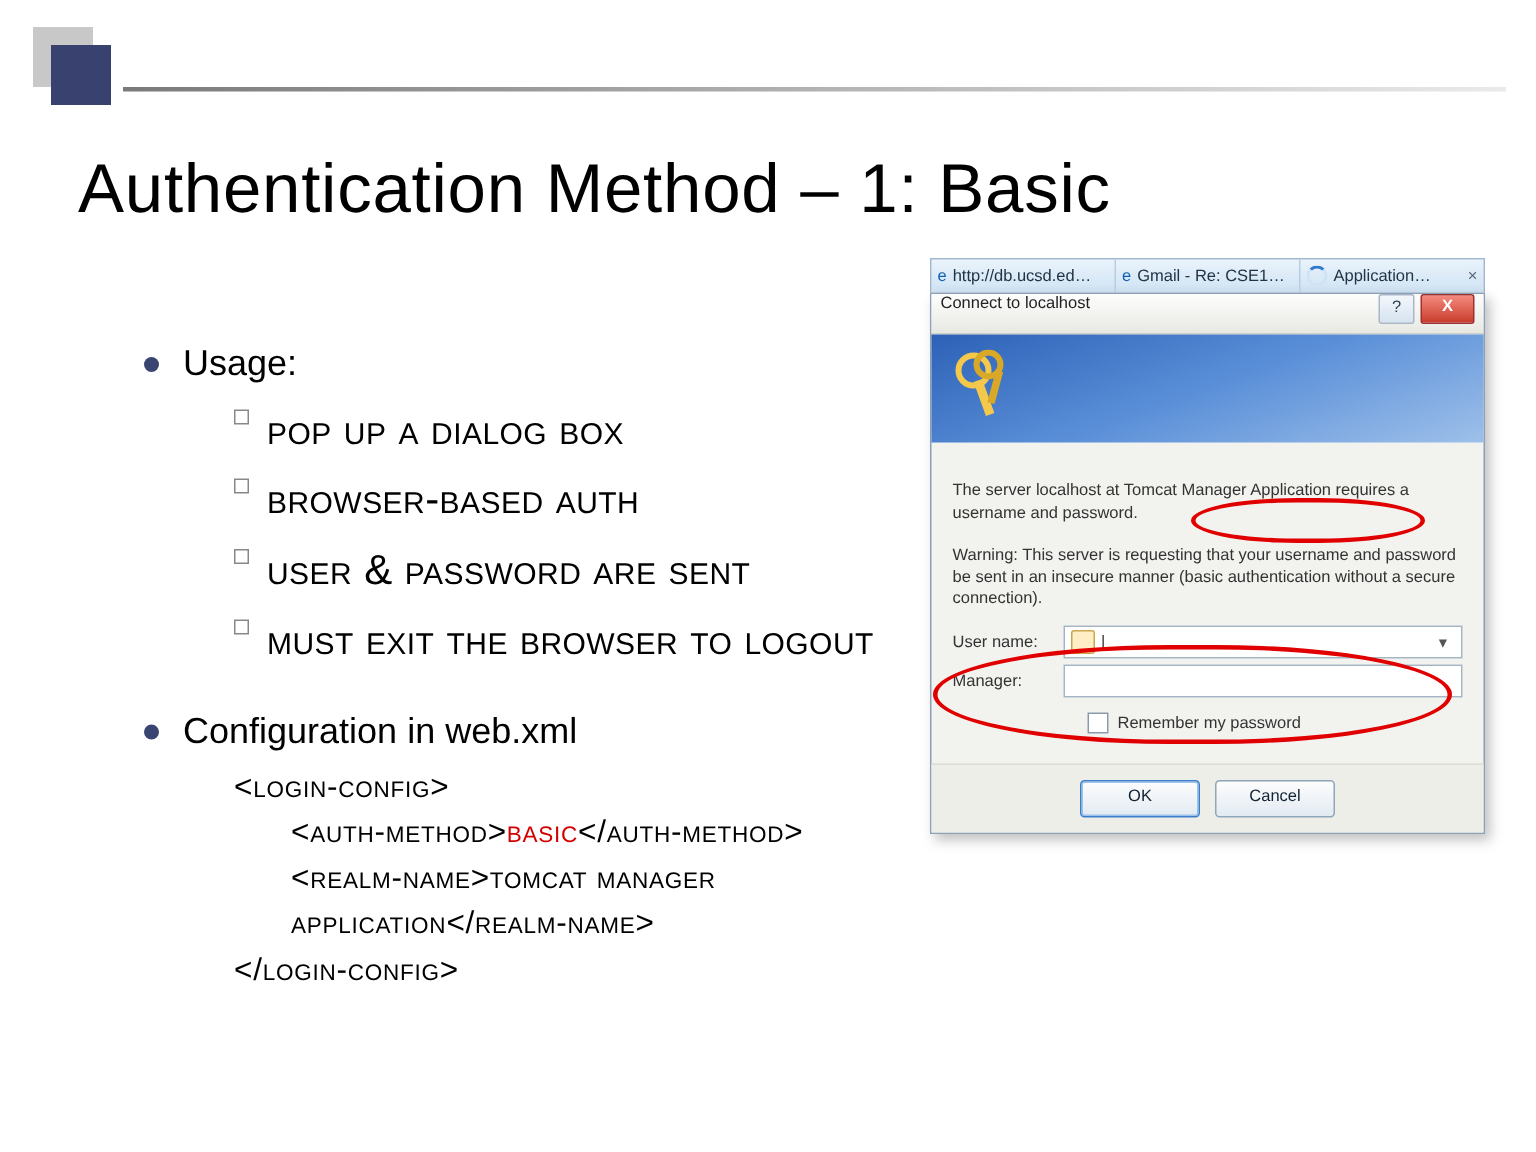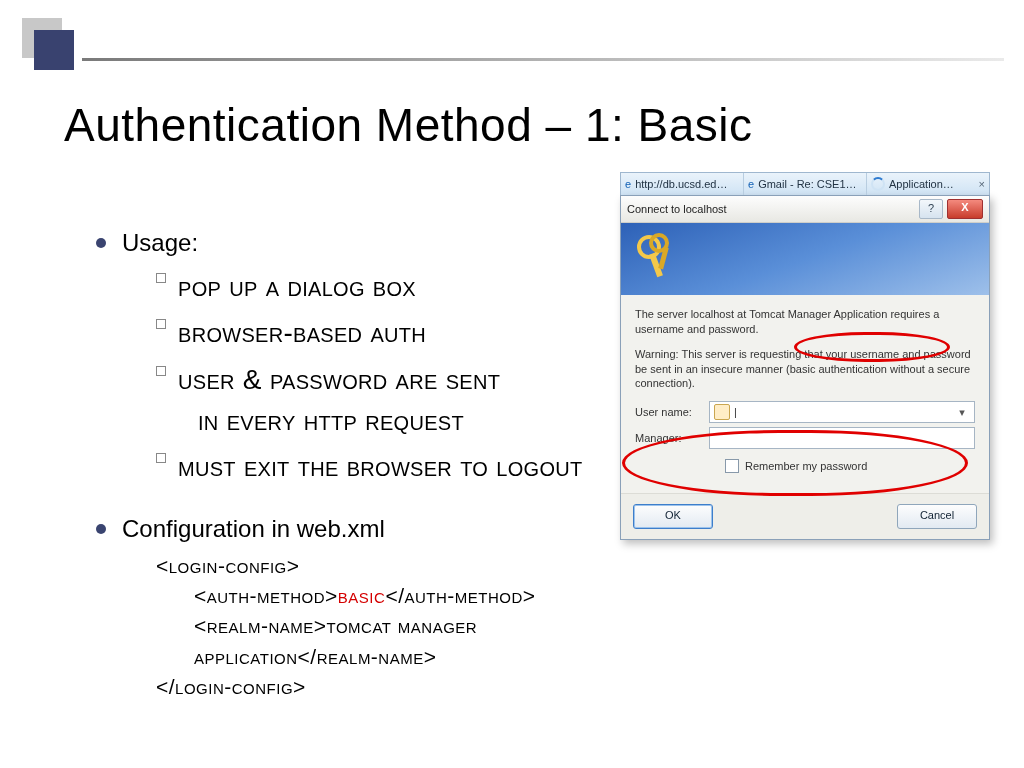--- a/index.html
+++ b/index.html
@@ -2,58 +2,58 @@
 <html><head>
 <meta charset="utf-8">
 <style>
   html,body{margin:0;padding:0;width:1024px;height:768px;font-family:Arial,Helvetica,sans-serif;background:#fff;color:#000;overflow:hidden}
   .slide{position:relative;width:1024px;height:768px;box-sizing:border-box}
   
   .corner{position:absolute;top:18px;left:22px}
   .corner .sq1{position:absolute;top:0;left:0;width:40px;height:40px;background:#c8c8c8}
   .corner .sq2{position:absolute;top:12px;left:12px;width:40px;height:40px;background:#39426f}
   .rule{position:absolute;top:58px;left:82px;right:20px;height:3px;background:linear-gradient(to right,#7a7a7a,#eaeaea)}
-  .title{position:absolute;top:98px;left:64px;font-size:46px;letter-spacing:.5px;color:#000}
+  .title{position:absolute;top:98px;left:52px;font-size:46px;letter-spacing:.5px;color:#000}
   .body{position:absolute;top:210px;left:76px;width:540px;font-size:24px;line-height:1.45}
   .body ul{list-style:none;margin:16px;padding:0}
   .body li.top{position:relative;padding-left:30px;margin-bottom:10px}
   .body li.top:before{content:"";position:absolute;left:4px;top:12px;width:10px;height:10px;border-radius:50%;background:#3a4470}
   .body ul.sub{margin:6px 0 24px 34px;font-size:28px}
   .body ul.sub li{position:relative;padding-left:22px;margin:6px 0;letter-spacing:.3px;font-variant:small-caps;text-transform:lowercase}
   .body ul.sub li:before{content:"";position:absolute;left:0;top:6px;width:8px;height:8px;border:1px solid #888}
   .cont{margin-left:20px}
   .xmlblock{margin:4px 0 0 34px;font-size:21px;font-family:Arial,Helvetica,sans-serif;letter-spacing:.5px;font-variant:small-caps;text-transform:lowercase}
   .xmlblock .ind1{margin-left:38px}
   .xmlblock .red{color:#d40000}
   
   .shot{position:absolute;top:172px;right:34px;width:370px;font-size:11px;font-family:"Segoe UI",Tahoma,sans-serif}
   .tabbar{display:flex;height:22px;background:linear-gradient(#eaf3fb,#cfe3f4);border:1px solid #9fb7cf;border-bottom:none}
   .tabbar .tab{flex:1;display:flex;align-items:center;gap:4px;padding:0 4px;border-right:1px solid #b8cde0;white-space:nowrap;overflow:hidden;color:#234}
   .tabbar .tab:last-child{border-right:none}
   .tabbar .ie{color:#1260b5}
   .tabbar .spin{width:10px;height:10px;border:2px solid #cfe3f4;border-top-color:#2f7bd0;border-radius:50%}
   .tabbar .x{margin-left:auto;color:#567}
   .dlg{border:1px solid #8aa0b8;background:#f2f2ee;box-shadow:3px 4px 8px rgba(0,0,0,.25)}
-  .dlg .titlebar{display:flex;align-items:center;height:26px;padding:0 6px;background:linear-gradient(#fdfdfd,#e8e8e3);border-bottom:1px solid #cfcfca;color:#222}
+  .dlg .titlebar{display:flex;height:26px;padding:0 6px;background:linear-gradient(#fdfdfd,#e8e8e3);border-bottom:1px solid #cfcfca;color:#222}
   .dlg .titlebar .spacer{flex:1}
   .dlg .helpbtn{width:22px;height:18px;border:1px solid #a8b8c8;border-radius:2px;background:linear-gradient(#f3f7fb,#d6e3ef);text-align:center;line-height:16px;color:#345;margin-right:4px}
   .dlg .closebtn{width:34px;height:18px;border:1px solid #a03030;border-radius:2px;background:linear-gradient(#f48a7e,#c83c2c);color:#fff;text-align:center;font-weight:bold;line-height:15px}
   .dlg .banner{height:72px;background:linear-gradient(160deg,#2d61b7 0%,#5a8fd8 50%,#9ec0ea 100%);position:relative}
   .dlg .keys{position:absolute;left:14px;top:10px;width:44px;height:50px}
   .dlg .content{padding:12px 14px 14px 14px;color:#333}
-  .dlg .para{margin:0 0 10px 0;line-height:1.35}
+  .dlg .para{margin:13px 0 10px 0;line-height:1.35}
   .dlg .form{margin:8px 0 6px 0}
   .dlg .row{display:flex;align-items:center;margin:4px 0}
   .dlg .lbl{width:74px;color:#333}
   .dlg .field{flex:1;height:20px;border:1px solid #a6b5c4;background:#fff;display:flex;align-items:center;padding:0 4px;gap:4px}
   .dlg .field .mini{width:14px;height:14px;background:#ffedc6;border:1px solid #caa64f;border-radius:2px}
   .dlg .dd{width:16px;text-align:center;color:#555}
   .dlg .rem{display:flex;align-items:center;gap:6px;margin:10px 0 0 90px;color:#333}
   .dlg .chk{width:12px;height:12px;border:1px solid #8899aa;background:#fff}
-  .dlg .btnrow{display:flex;justify-content:space-between;gap:10px;padding:10px 12px;border-top:1px solid #dcdcd6;background:#eeeee9}
+  .dlg .btnrow{display:flex;justify-content:center;gap:10px;padding:10px 12px;border-top:1px solid #dcdcd6;background:#eeeee9}
   .dlg .btn{width:78px;height:23px;border:1px solid #8fa6bb;border-radius:3px;background:linear-gradient(#fdfdfd,#e2eaf2);text-align:center;line-height:21px;color:#123}
   .dlg .btn.default{border-color:#3d7ecb;box-shadow:0 0 0 1px #9cc3ec inset}
   .ann{position:absolute;border:3px solid #e00000;border-radius:50%/55%;pointer-events:none}
   .ann1{width:150px;height:24px;right:40px;top:160px}
   .ann2{width:340px;height:60px;left:2px;top:258px}
 </style>
 </head>
 <body>
 <div class="slide">
 
@@ -64,21 +64,21 @@
   <div class="rule"></div>
 
   <div class="title">Authentication Method – 1: Basic</div>
 
   <div class="body">
     <ul>
       <li class="top"><span>Usage:</span>
         <ul class="sub">
           <li>Pop up a dialog box</li>
           <li>Browser-based auth</li>
-          <li><span>User &amp; Password are sent</span><br><span class="cont">in every http request</span></li>
+          <li><span>User &amp; Password are sent</span><br></li>
           <li>Must exit the browser to logout</li>
         </ul>
       </li>
       <li class="top"><span>Configuration in web.xml</span>
         <div class="xmlblock">
           <div>&lt;login-config&gt;</div>
           <div class="ind1">
             <span>&lt;auth-method&gt;</span><span class="red">BASIC</span><span>&lt;/auth-method&gt;</span>
           </div>
           <div class="ind1">

